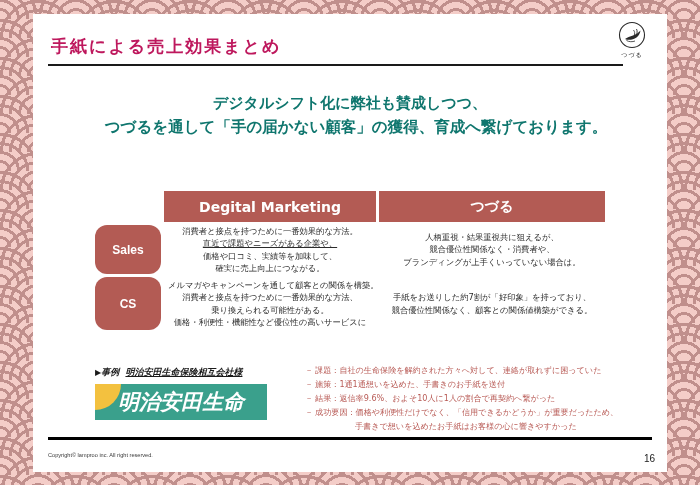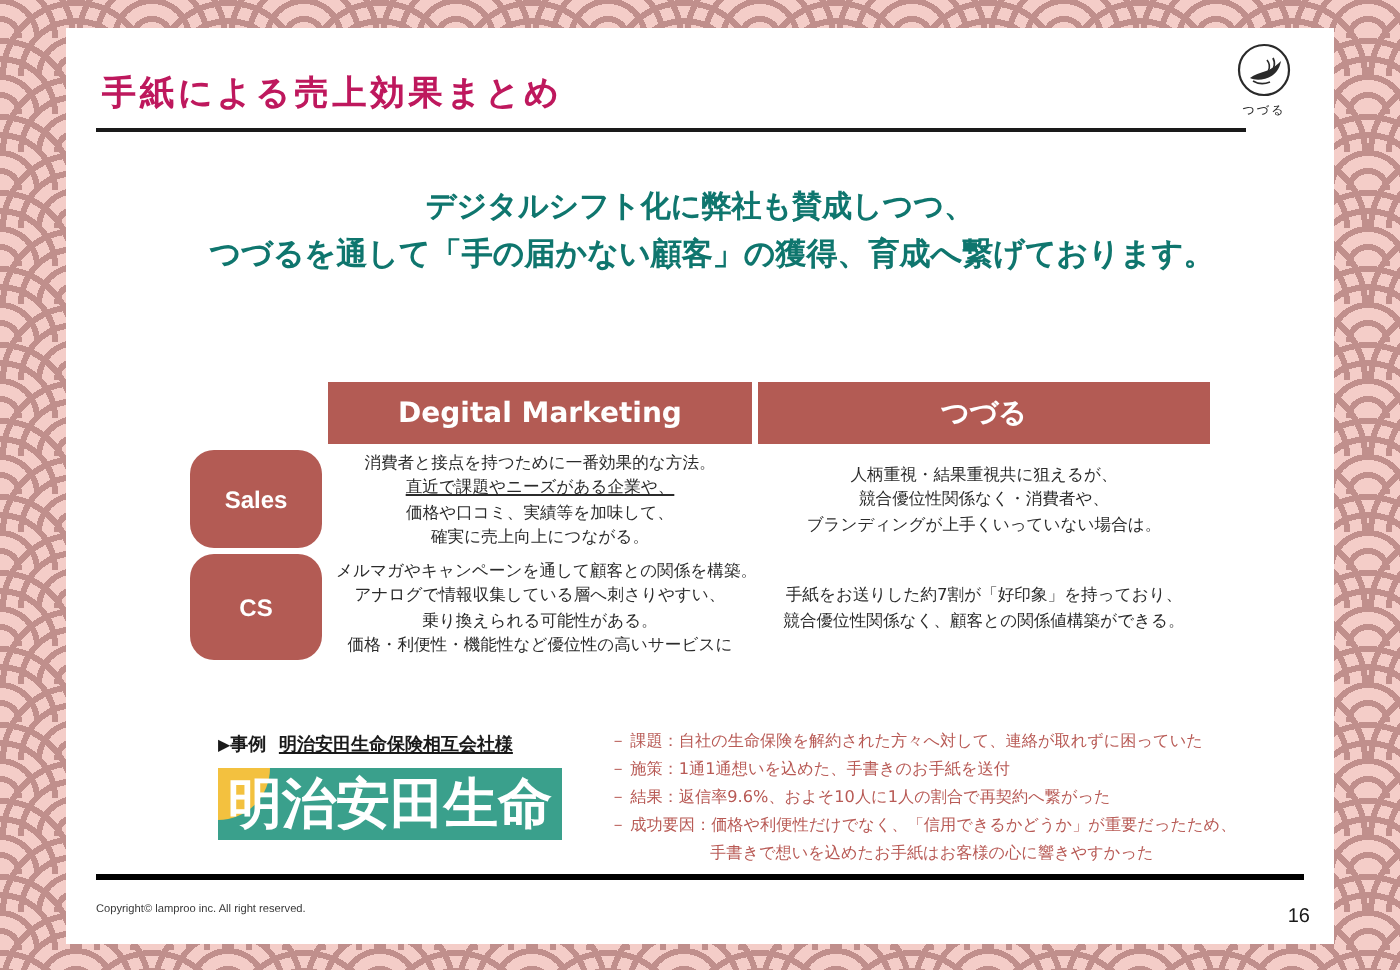--- a/index.html
+++ b/index.html
@@ -100,42 +100,42 @@
     display:flex; flex-direction:column; justify-content:center;
     font-family:"DejaVu Sans","Liberation Sans",sans-serif;
   }
   .body-cell .ln { display:block; white-space:nowrap; }
   .body-cell .ln.u { text-decoration:underline; }
   .cell-gap { width:3px; flex:0 0 3px; }
   .r-sales .row-label, .r-sales .body-cell { height:49px; }
   .r-cs    .row-label, .r-cs    .body-cell { height:53px; }
 
   
-  #case-study { position:absolute; left:76px; top:352px; }
+  #case-study { position:absolute; left:62px; top:352px;font-style:italic; }
   #case-label {
     font-size:9px; font-weight:bold; color:#1a1a1a;
     white-space:nowrap;
     font-family:"DejaVu Sans","Liberation Sans",sans-serif;
   }
   #case-label .caret { font-size:8px; }
   #case-company { text-decoration:underline; }
   #meiji-logo {
     position:relative; margin-top:5px;
     width:172px; height:36px;
     background:#3aa08c; overflow:hidden;
     display:flex; align-items:center; justify-content:center;
   }
   #meiji-corner {
     position:absolute; left:0; top:0;
     width:26px; height:26px; background:#f3c13f;
     border-bottom-right-radius:26px;
   }
   #meiji-text {
     position:relative; color:#ffffff;
-    font-size:27px; font-weight:bold; letter-spacing:0px;
+    font-size:21px; font-weight:bold; letter-spacing:0px;
     font-family:"DejaVu Sans","Liberation Sans",sans-serif;
   }
 
   
   #case-bullets {
     position:absolute; left:272px; top:350px; width:352px;
     color:#b85a55; font-size:8.1px; line-height:1.72;
     font-family:"DejaVu Sans","Liberation Sans",sans-serif;
   }
   #case-bullets .bullet { white-space:nowrap; }
@@ -209,21 +209,21 @@
         <span class="ln">競合優位性関係なく・消費者や、</span>
         <span class="ln">ブランディングが上手くいっていない場合は。</span>
       </div>
     </div>
 
     <div class="tbl-row r-cs">
       <div class="col-label row-label">CS</div>
       <div class="cell-gap"></div>
       <div class="col-dm body-cell">
         <span class="ln">メルマガやキャンペーンを通して顧客との関係を構築。</span>
-        <span class="ln">アナログで情報収集している層へ刺さりやすい、</span>
+        <span class="ln">消費者と接点を持つために一番効果的な方法、</span>
         <span class="ln">乗り換えられる可能性がある。</span>
         <span class="ln">価格・利便性・機能性など優位性の高いサービスに</span>
       </div>
       <div class="cell-gap"></div>
       <div class="col-tz body-cell">
         <span class="ln">手紙をお送りした約7割が「好印象」を持っており、</span>
         <span class="ln">競合優位性関係なく、顧客との関係値構築ができる。</span>
       </div>
     </div>
 

